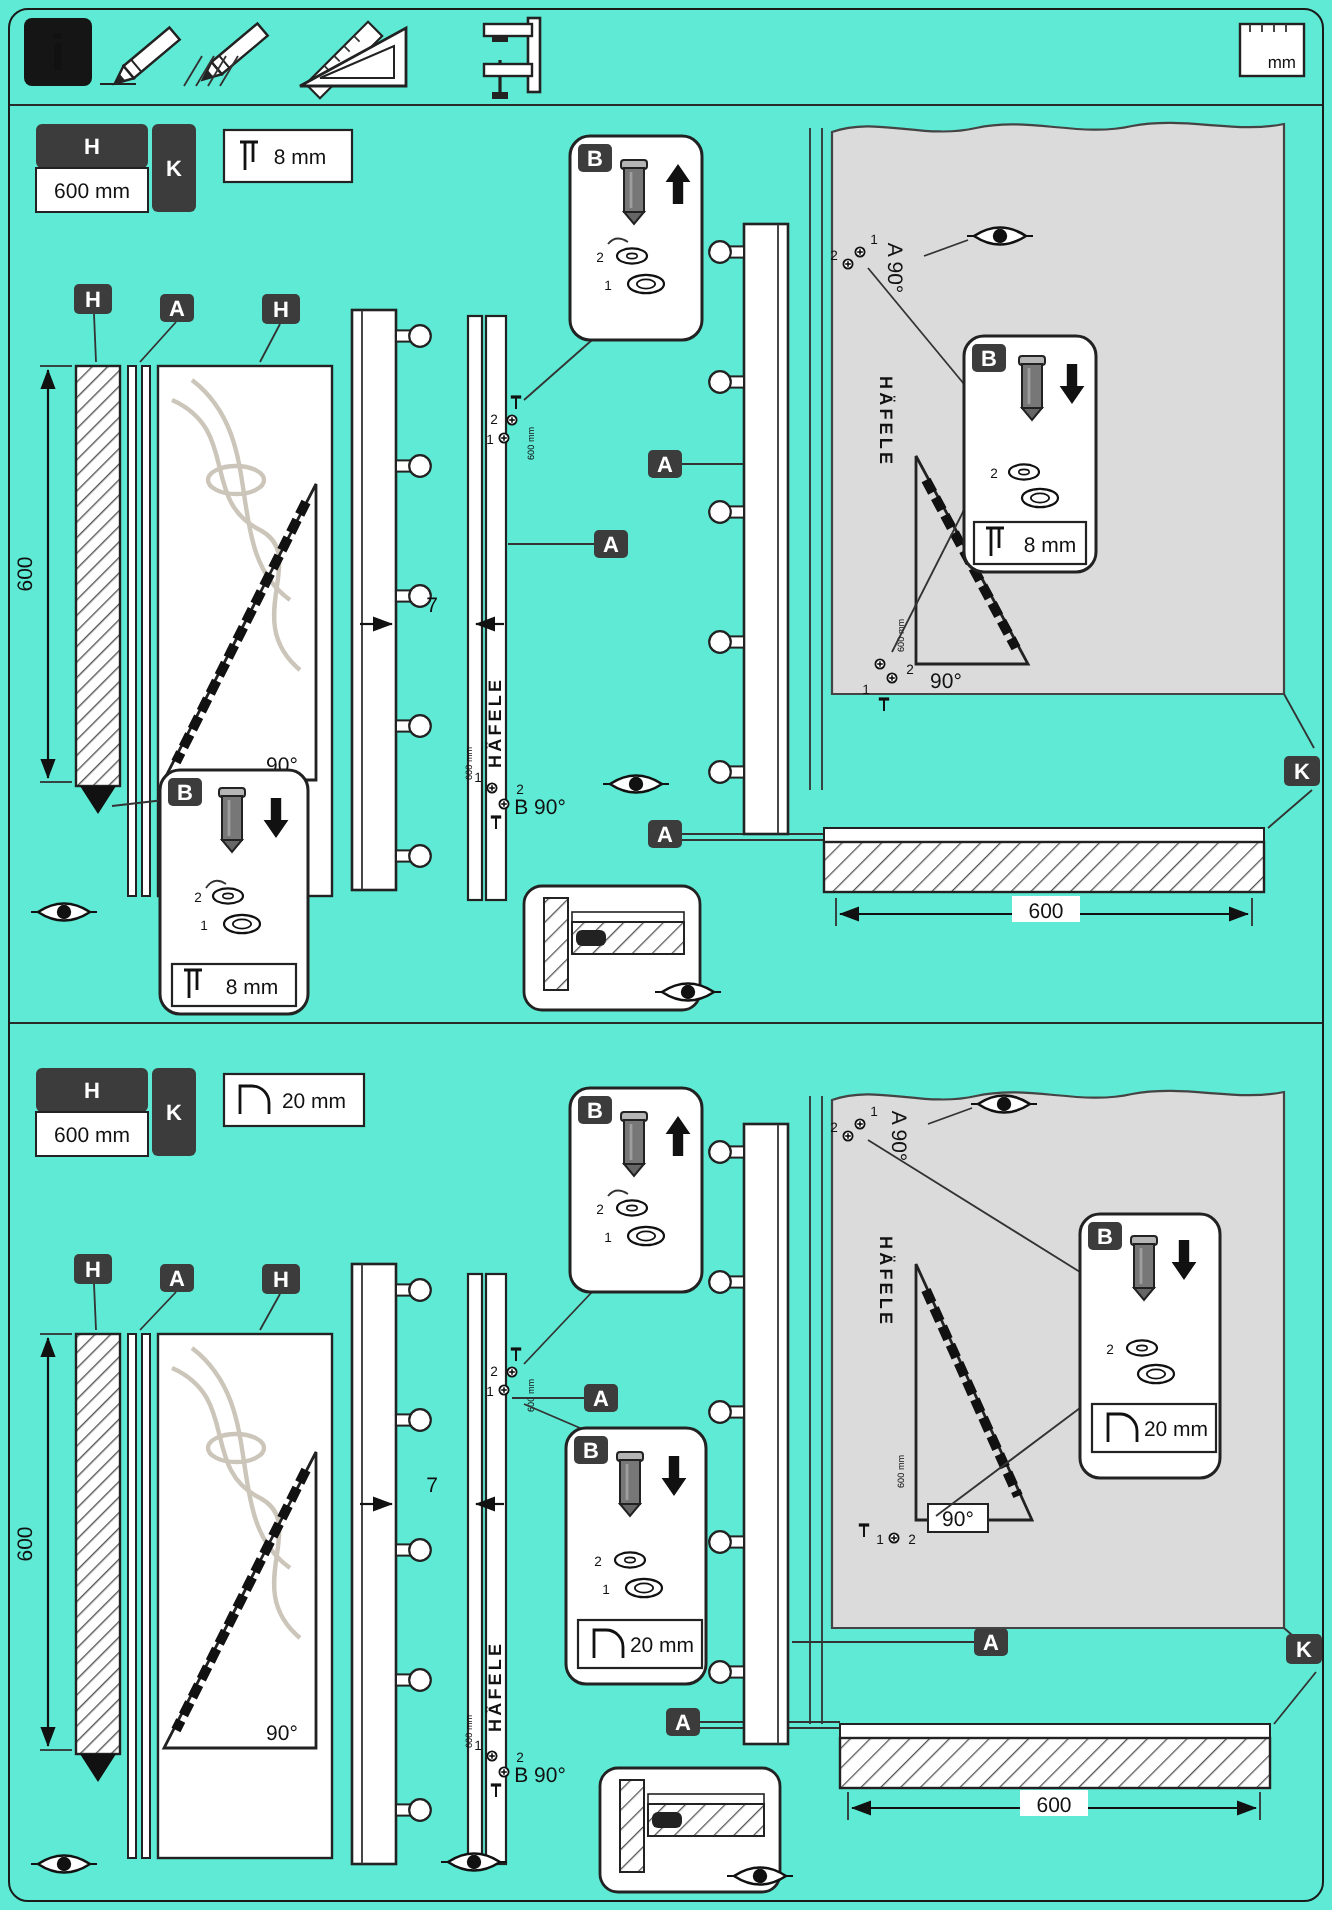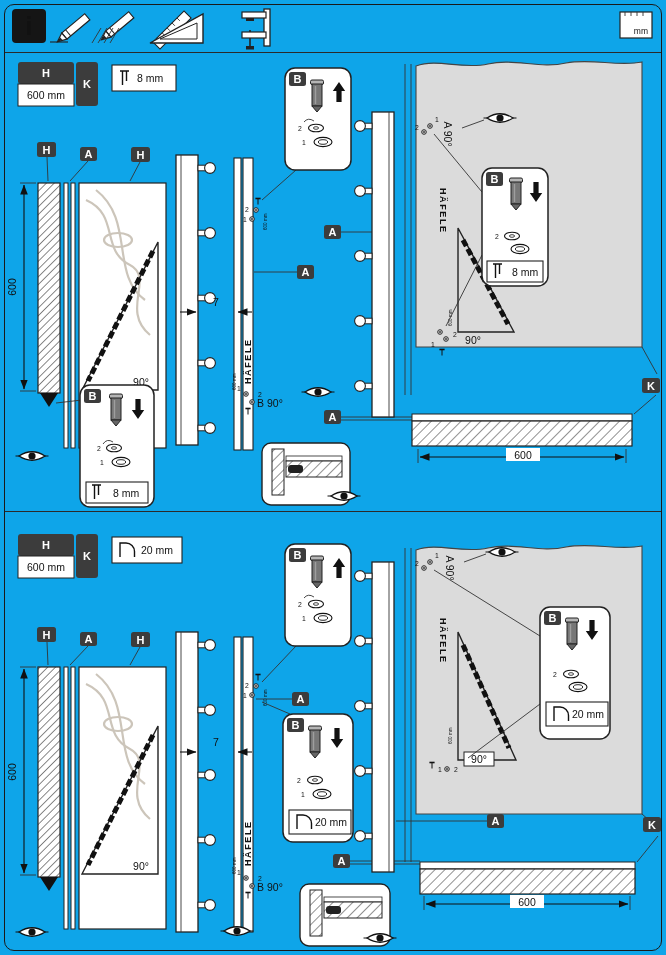--- a/index.html
+++ b/index.html
@@ -1,16 +1,16 @@
 <!DOCTYPE html>
 <html style="--label_box: #3c3c3c; --info_box: #151515; --side_panel: #dbdbdb;"><head>
 <meta charset="utf-8">
 <style>
   html,body{margin:0;padding:0;background:#fff;}
-  .page{position:relative;width:666px;height:955px;background:#0ea5e9;overflow:hidden;
+  .page{position:relative;width:666px;height:955px;background:#5eead4;overflow:hidden;
         font-family:"Liberation Sans",sans-serif;}
   .frame{position:absolute;left:4px;top:4px;right:4px;bottom:4px;
          border:1.6px solid #1a1a1a;border-radius:10px;pointer-events:none;}
   .hline{position:absolute;left:5px;right:5px;height:0;border-top:1.3px solid #2a2a2a;}
   svg{position:absolute;left:0;display:block;}
   svg text{font-family:"Liberation Sans",sans-serif;fill:#111;}
   .lblbox{fill:var(--label_box,#3c3c3c);}
   .wlbl{fill:#fff;font-size:11px;font-weight:bold;text-anchor:middle;}
   .dimt{font-size:10.5px;text-anchor:middle;}
   .tiny{font-size:6.8px;text-anchor:middle;}

